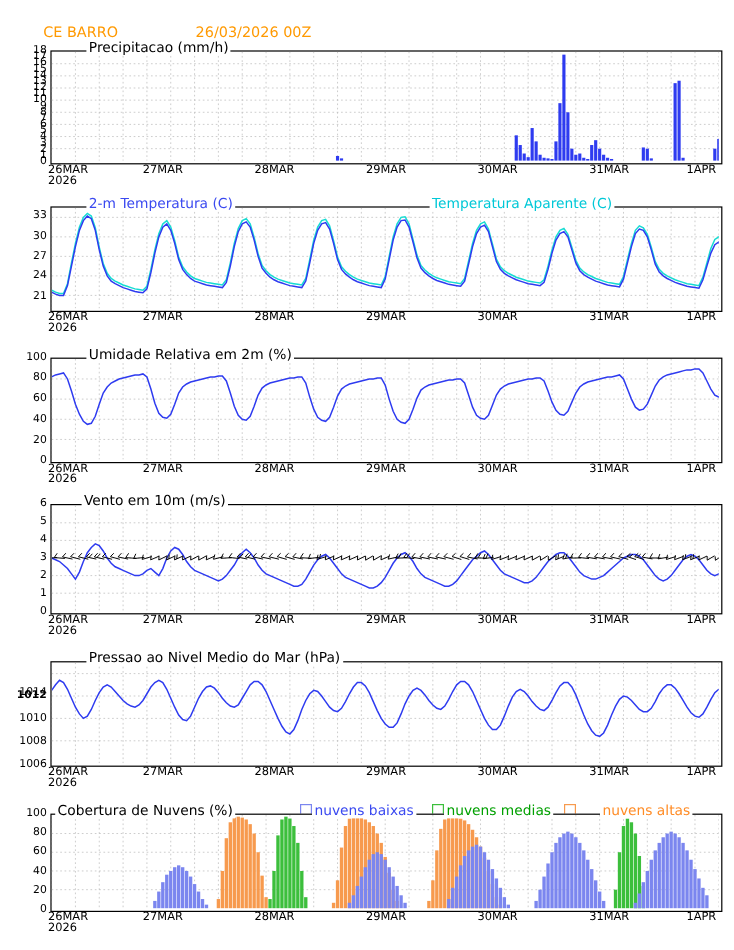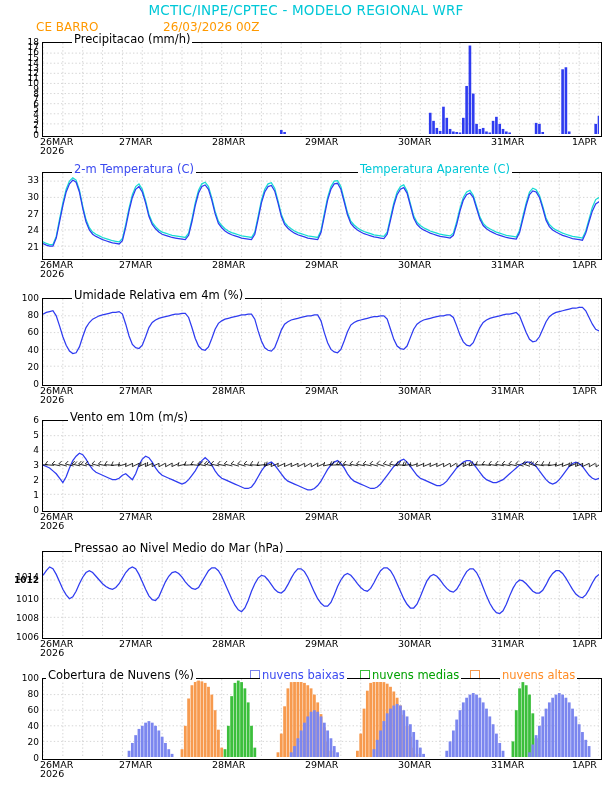--- a/index.html
+++ b/index.html
@@ -57,21 +57,20 @@
   .barlow{fill:#7b86ef;}
   .barmid{fill:#3cbf3c;}
   .barhigh{fill:#f79a4e;}
   .barb{stroke:#000;stroke-width:0.8;fill:none;}
 </style>
 </head>
 <body>
 
 <div class="page">
 
-  <div class="hdr-title">MCTIC/INPE/CPTEC - MODELO REGIONAL WRF</div>
   <div class="hdr-station">CE BARRO</div>
   <div class="hdr-date">26/03/2026 00Z</div>
 
   <div class="panel" style="top:42px;">
     <div class="ptitle" style="left:72px;top:-10px;">Precipitacao (mm/h)</div>
     <div class="plot" id="plot0" style="left:42px;top:0;width:560px;height:95px;">
         <svg width="556" height="91">
           <line x1="0" y1="0" x2="0" y2="91" class="gridv"></line>
           <line x1="19.857142857142858" y1="0" x2="19.857142857142858" y2="91" class="gridv"></line>
           <line x1="39.714285714285715" y1="0" x2="39.714285714285715" y2="91" class="gridv"></line>
@@ -235,21 +234,21 @@
         <div class="xlab" style="left: 170px;">28MAR</div>
         <div class="xlab" style="left: 263px;">29MAR</div>
         <div class="xlab" style="left: 356px;">30MAR</div>
         <div class="xlab" style="left: 449px;">31MAR</div>
         <div class="xlab" style="left: 530px;">1APR</div>
         <div class="yearlab" style="left: -2px; top: 9px; position: absolute;">2026</div>
       </div>
   </div>
 
   <div class="panel" style="top:298px;">
-    <div class="ptitle" style="left:72px;top:-10px;">Umidade Relativa em 4m (%)</div>
+    <div class="ptitle" style="left:72px;top:-10px;">Umidade Relativa em 2m (%)</div>
     <div class="plot" id="plot2" style="left:42px;top:0;width:560px;height:88px;">
         <svg width="556" height="84">
           <line x1="0" y1="0" x2="0" y2="84" class="gridv"></line>
           <line x1="19.857142857142858" y1="0" x2="19.857142857142858" y2="84" class="gridv"></line>
           <line x1="39.714285714285715" y1="0" x2="39.714285714285715" y2="84" class="gridv"></line>
           <line x1="59.57142857142857" y1="0" x2="59.57142857142857" y2="84" class="gridv"></line>
           <line x1="79.42857142857143" y1="0" x2="79.42857142857143" y2="84" class="gridv"></line>
           <line x1="99.28571428571429" y1="0" x2="99.28571428571429" y2="84" class="gridv"></line>
           <line x1="119.14285714285714" y1="0" x2="119.14285714285714" y2="84" class="gridv"></line>
           <line x1="139" y1="0" x2="139" y2="84" class="gridv"></line>

